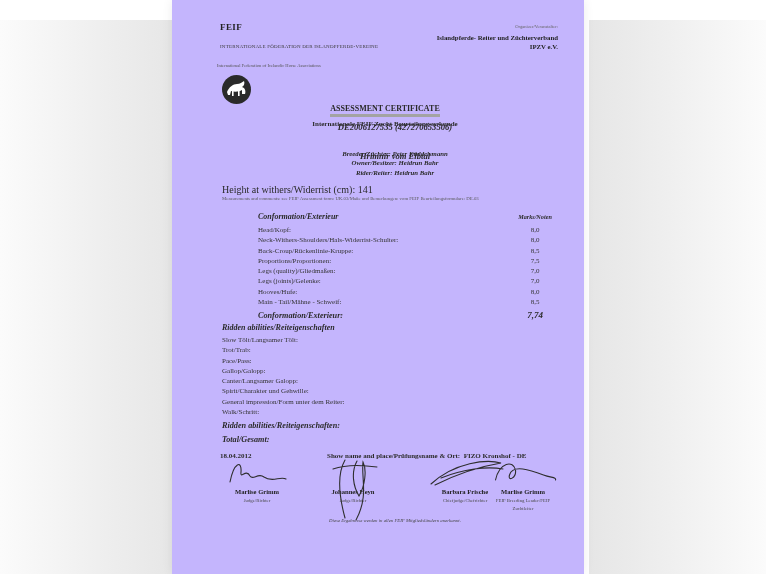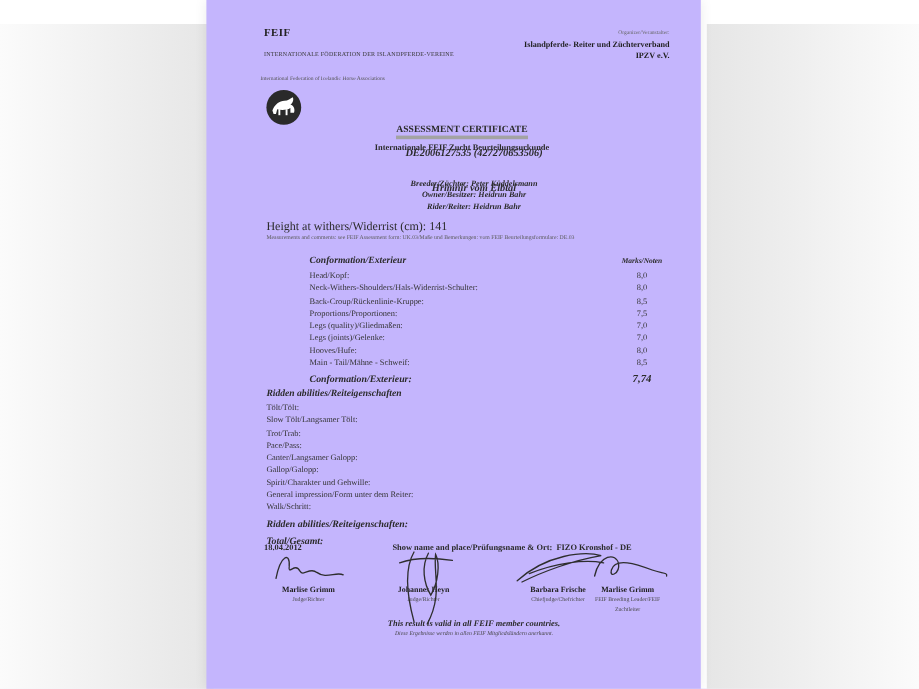--- a/index.html
+++ b/index.html
@@ -165,26 +165,25 @@
         </div>
       <div class="ttotal">
         <span class="tlabel">Conformation/Exterieur:</span>
         <span class="tmark">7,74</span>
       </div>
     </div>
 
     <div class="ridden abs-flow">
       <span class="rhead">Ridden abilities/Reiteigenschaften</span>
       <div class="rbody">
-          <div class="rrow">Tölt/Tölt:</div>
           <div class="rrow">Slow Tölt/Langsamer Tölt:</div>
           <div class="rrow">Trot/Trab:</div>
           <div class="rrow">Pace/Pass:</div>
+          <div class="rrow">Gallop/Galopp:</div>
           <div class="rrow">Canter/Langsamer Galopp:</div>
-          <div class="rrow">Gallop/Galopp:</div>
           <div class="rrow">Spirit/Charakter und Gehwille:</div>
           <div class="rrow">General impression/Form unter dem Reiter:</div>
           <div class="rrow">Walk/Schritt:</div>
         </div>
       <span class="rtotal">Ridden abilities/Reiteigenschaften:</span>
       <span class="rtotal">Total/Gesamt:</span>
     </div>
 
     <span class="date">18.04.2012</span>
     <span class="show-line">Show name and place/Prüfungsname &amp; Ort:  FIZO Kronshof - DE</span>
@@ -223,18 +222,17 @@
               <path d="M10,22 C14,4 28,2 30,12 C31,20 22,24 24,17 C27,6 45,12 58,17 C66,20 71,19 70,22" fill="none" stroke="#2e2e2e" stroke-width="1.1" stroke-linecap="round"></path>
             </svg>
           </span>
           <span class="signame">Marlise Grimm</span>
           <span class="sigrole">FEIF Breeding Leader/FEIF</span>
           <span class="sigrole" style="margin-top: 1px;">Zuchtleiter</span>
         </div>
       </div>
 
     <div class="validity abs-flow">
-      <span class="ven">This result is valid in all FEIF member countries.</span>
       <span class="vde">Diese Ergebnisse werden in allen FEIF Mitgliedsländern anerkannt.</span>
     </div>
 
   </div>
 </div>
 
 </body></html>

